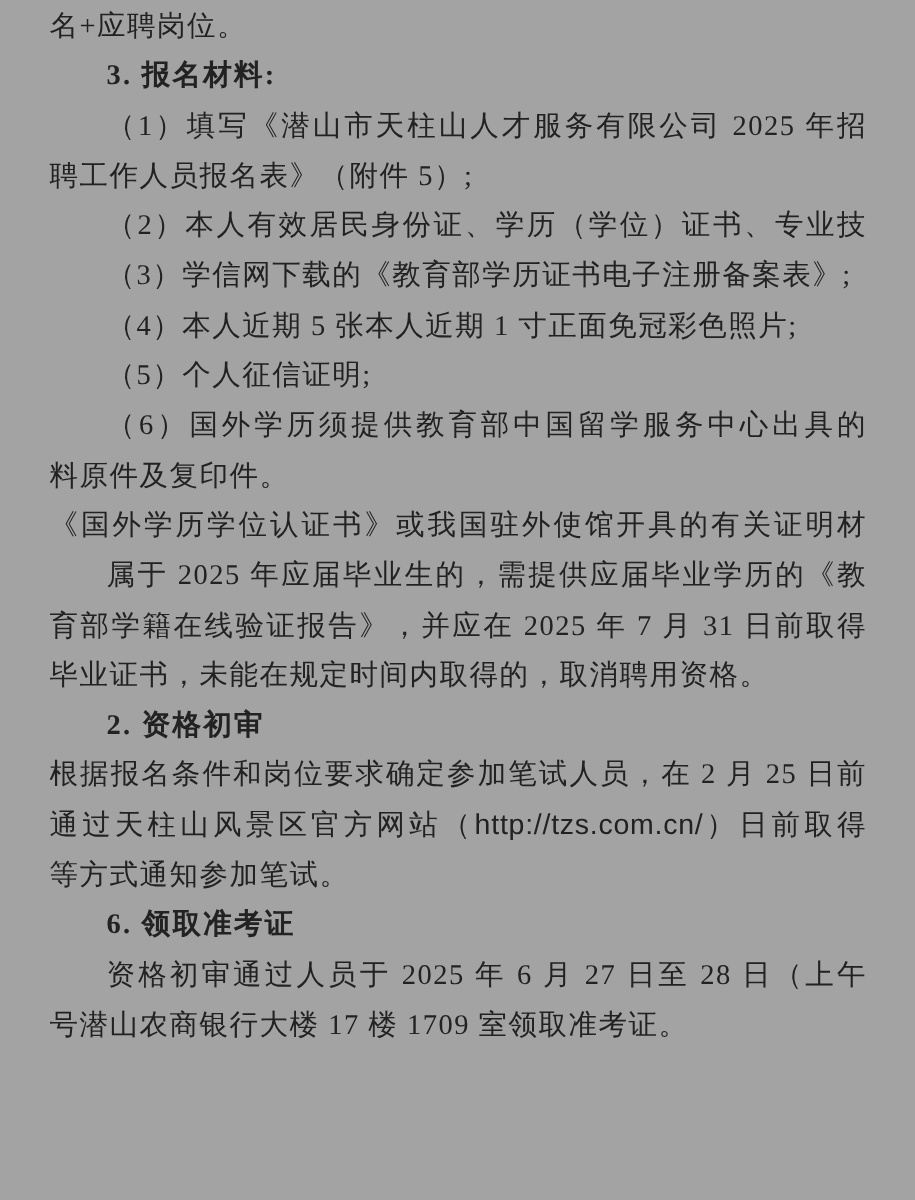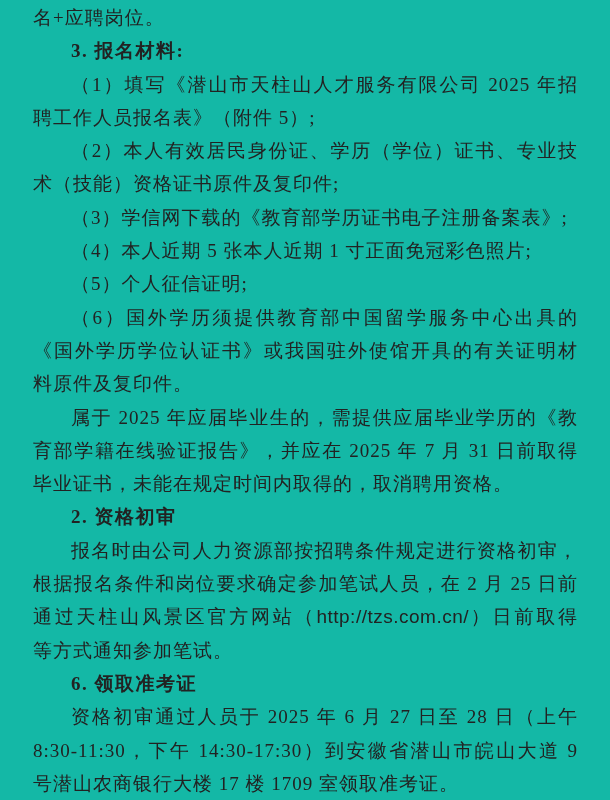--- a/index.html
+++ b/index.html
@@ -4,21 +4,21 @@
 <style>
   html, body {
     margin: 0;
     padding: 0;
     background: #ffffff;
   }
   .page {
     position: relative;
     width: 610px;
     height: 800px;
-    background: #14b8a6;
+    background: #a3a3a3;
     box-sizing: border-box;
     padding: 1px 32px 0 33px;
     overflow: hidden;
     font-family: "Liberation Serif", "DejaVu Serif", serif;
     font-size: 19px;
     line-height: 33.3px;
     letter-spacing: 1px;
     color: #222222;
   }
   .line {
@@ -47,34 +47,31 @@
 </style>
 </head>
 <body>
 
 <div class="page">
   <p class="line">名+应聘岗位。</p>
   <p class="line head ind">3. 报名材料:</p>
   <p class="line ind full">（1）填写《潜山市天柱山人才服务有限公司 2025 年招</p>
   <p class="line">聘工作人员报名表》（附件 5）;</p>
   <p class="line ind full">（2）本人有效居民身份证、学历（学位）证书、专业技</p>
-  <p class="line">术（技能）资格证书原件及复印件;</p>
   <p class="line ind">（3）学信网下载的《教育部学历证书电子注册备案表》;</p>
   <p class="line ind">（4）本人近期 5 张本人近期 1 寸正面免冠彩色照片;</p>
   <p class="line ind">（5）个人征信证明;</p>
   <p class="line ind full">（6）国外学历须提供教育部中国留学服务中心出具的</p>
+  <p class="line">料原件及复印件。</p>
   <p class="line full">《国外学历学位认证书》或我国驻外使馆开具的有关证明材</p>
-  <p class="line">料原件及复印件。</p>
   <p class="line ind full">属于 2025 年应届毕业生的，需提供应届毕业学历的《教</p>
   <p class="line full">育部学籍在线验证报告》，并应在 2025 年 7 月 31 日前取得</p>
   <p class="line">毕业证书，未能在规定时间内取得的，取消聘用资格。</p>
   <p class="line head ind">2. 资格初审</p>
-  <p class="line ind full">报名时由公司人力资源部按招聘条件规定进行资格初审，</p>
   <p class="line full">根据报名条件和岗位要求确定参加笔试人员，在 2 月 25 日前</p>
   <p class="line full">
     <span>通过天柱山风景区官方网站（</span><span class="url">http://tzs.com.cn/</span><span>）日前取得</span>
   </p>
   <p class="line">等方式通知参加笔试。</p>
   <p class="line head ind">6. 领取准考证</p>
   <p class="line ind full">资格初审通过人员于 2025 年 6 月 27 日至 28 日（上午</p>
-  <p class="line full">8:30-11:30，下午 14:30-17:30）到安徽省潜山市皖山大道 9</p>
   <p class="line">号潜山农商银行大楼 17 楼 1709 室领取准考证。</p>
 </div>
 
 </body></html>

